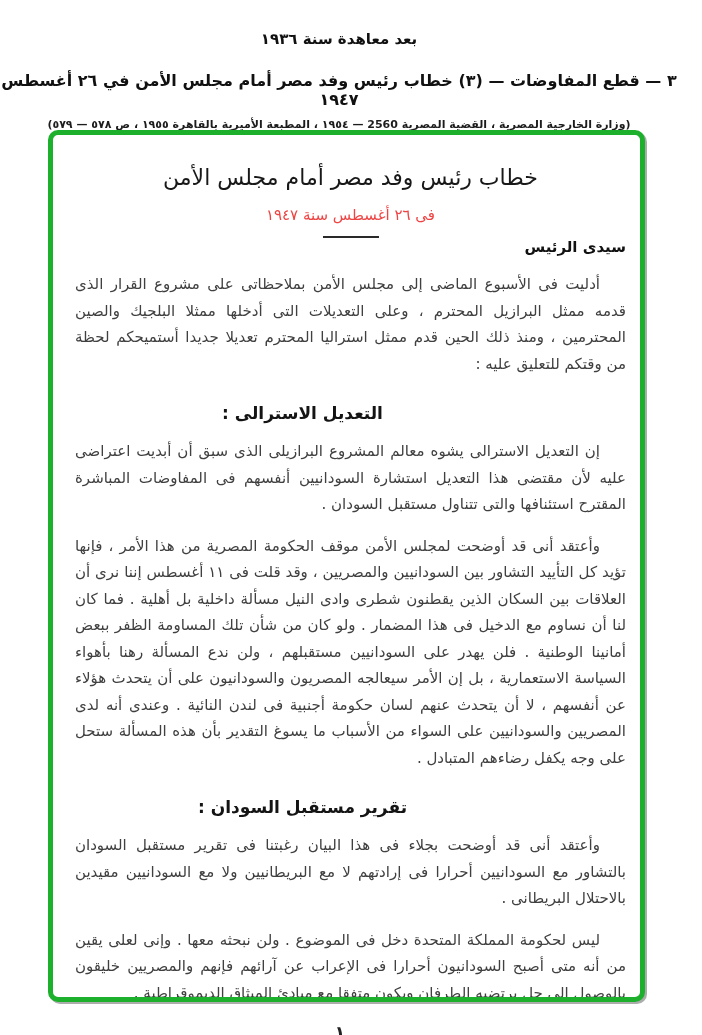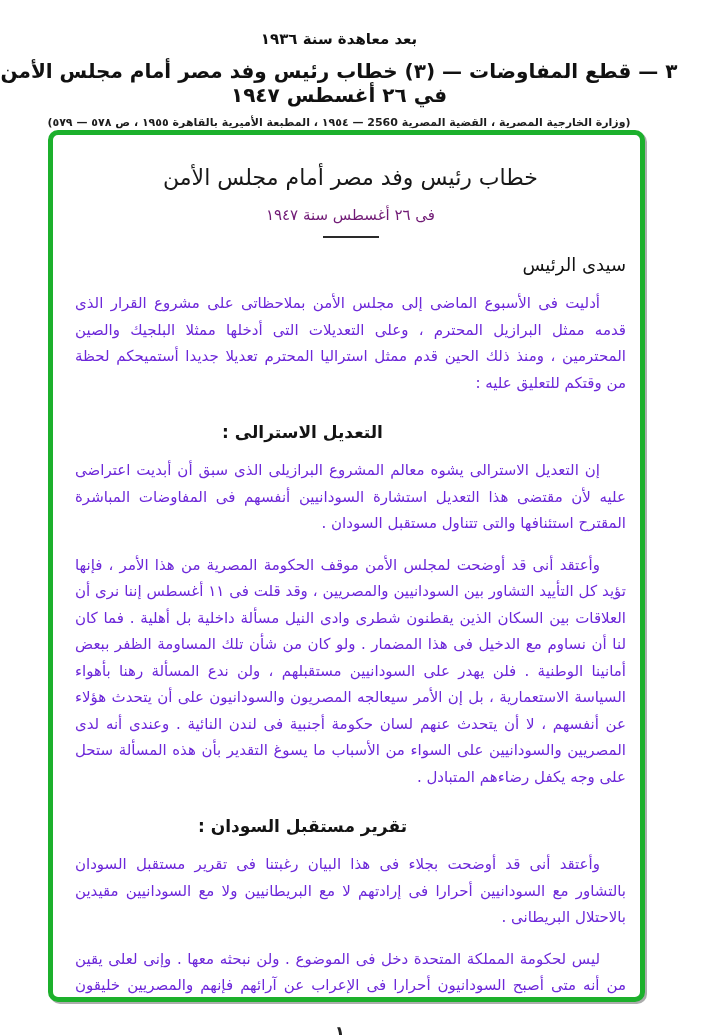--- a/index.html
+++ b/index.html
@@ -23,22 +23,22 @@
     direction: rtl;
     text-align: center;
     padding-top: 30px;
   }
   .hdr-line1 {
     font-size: 15px;
     font-weight: bold;
     letter-spacing: 0.3px;
   }
   .hdr-line2 {
-    margin-top: 11px;
-    font-size: 20px;
+    margin-top: 23px;
+    font-size: 16px;
     font-weight: bold;
   }
   .hdr-line3 {
     margin-top: 9px;
     font-size: 11px;
     font-weight: bold;
     color: #1c1c1c;
   }
   
   .doc-frame {
@@ -65,42 +65,41 @@
     text-align: center;
     font-size: 22px;
     font-weight: 500;
     margin-top: 14px;
     color: #181818;
   }
   .doc-subtitle {
     text-align: center;
     font-size: 15px;
     margin-top: 16px;
-    color: #701a75;
+    color: #ef4444;
   }
   .title-rule {
     width: 56px;
     height: 0;
     border-top: 2px solid #2a2a2a;
     margin: 12px auto 0 auto;
   }
   .salutation {
     text-align: right;
-    font-size: 18px;
-    font-weight: normal;
-    margin-top: 16px;
+    font-size: 15px;
+    font-weight: bold;
   }
   .para {
     font-size: 15px;
     line-height: 26.5px;
     text-align: justify;
     text-justify: inter-word;
     text-indent: 26px;
     margin: 15px 0 0 0;
-    color: #6d28d9;
+    color: #404040;
   }
   .section-heading {
     text-align: center;
     font-size: 17px;
     font-weight: bold;
     margin: 26px 96px 0 0;
     color: #141414;
   }
   .last-line-indent {
     

